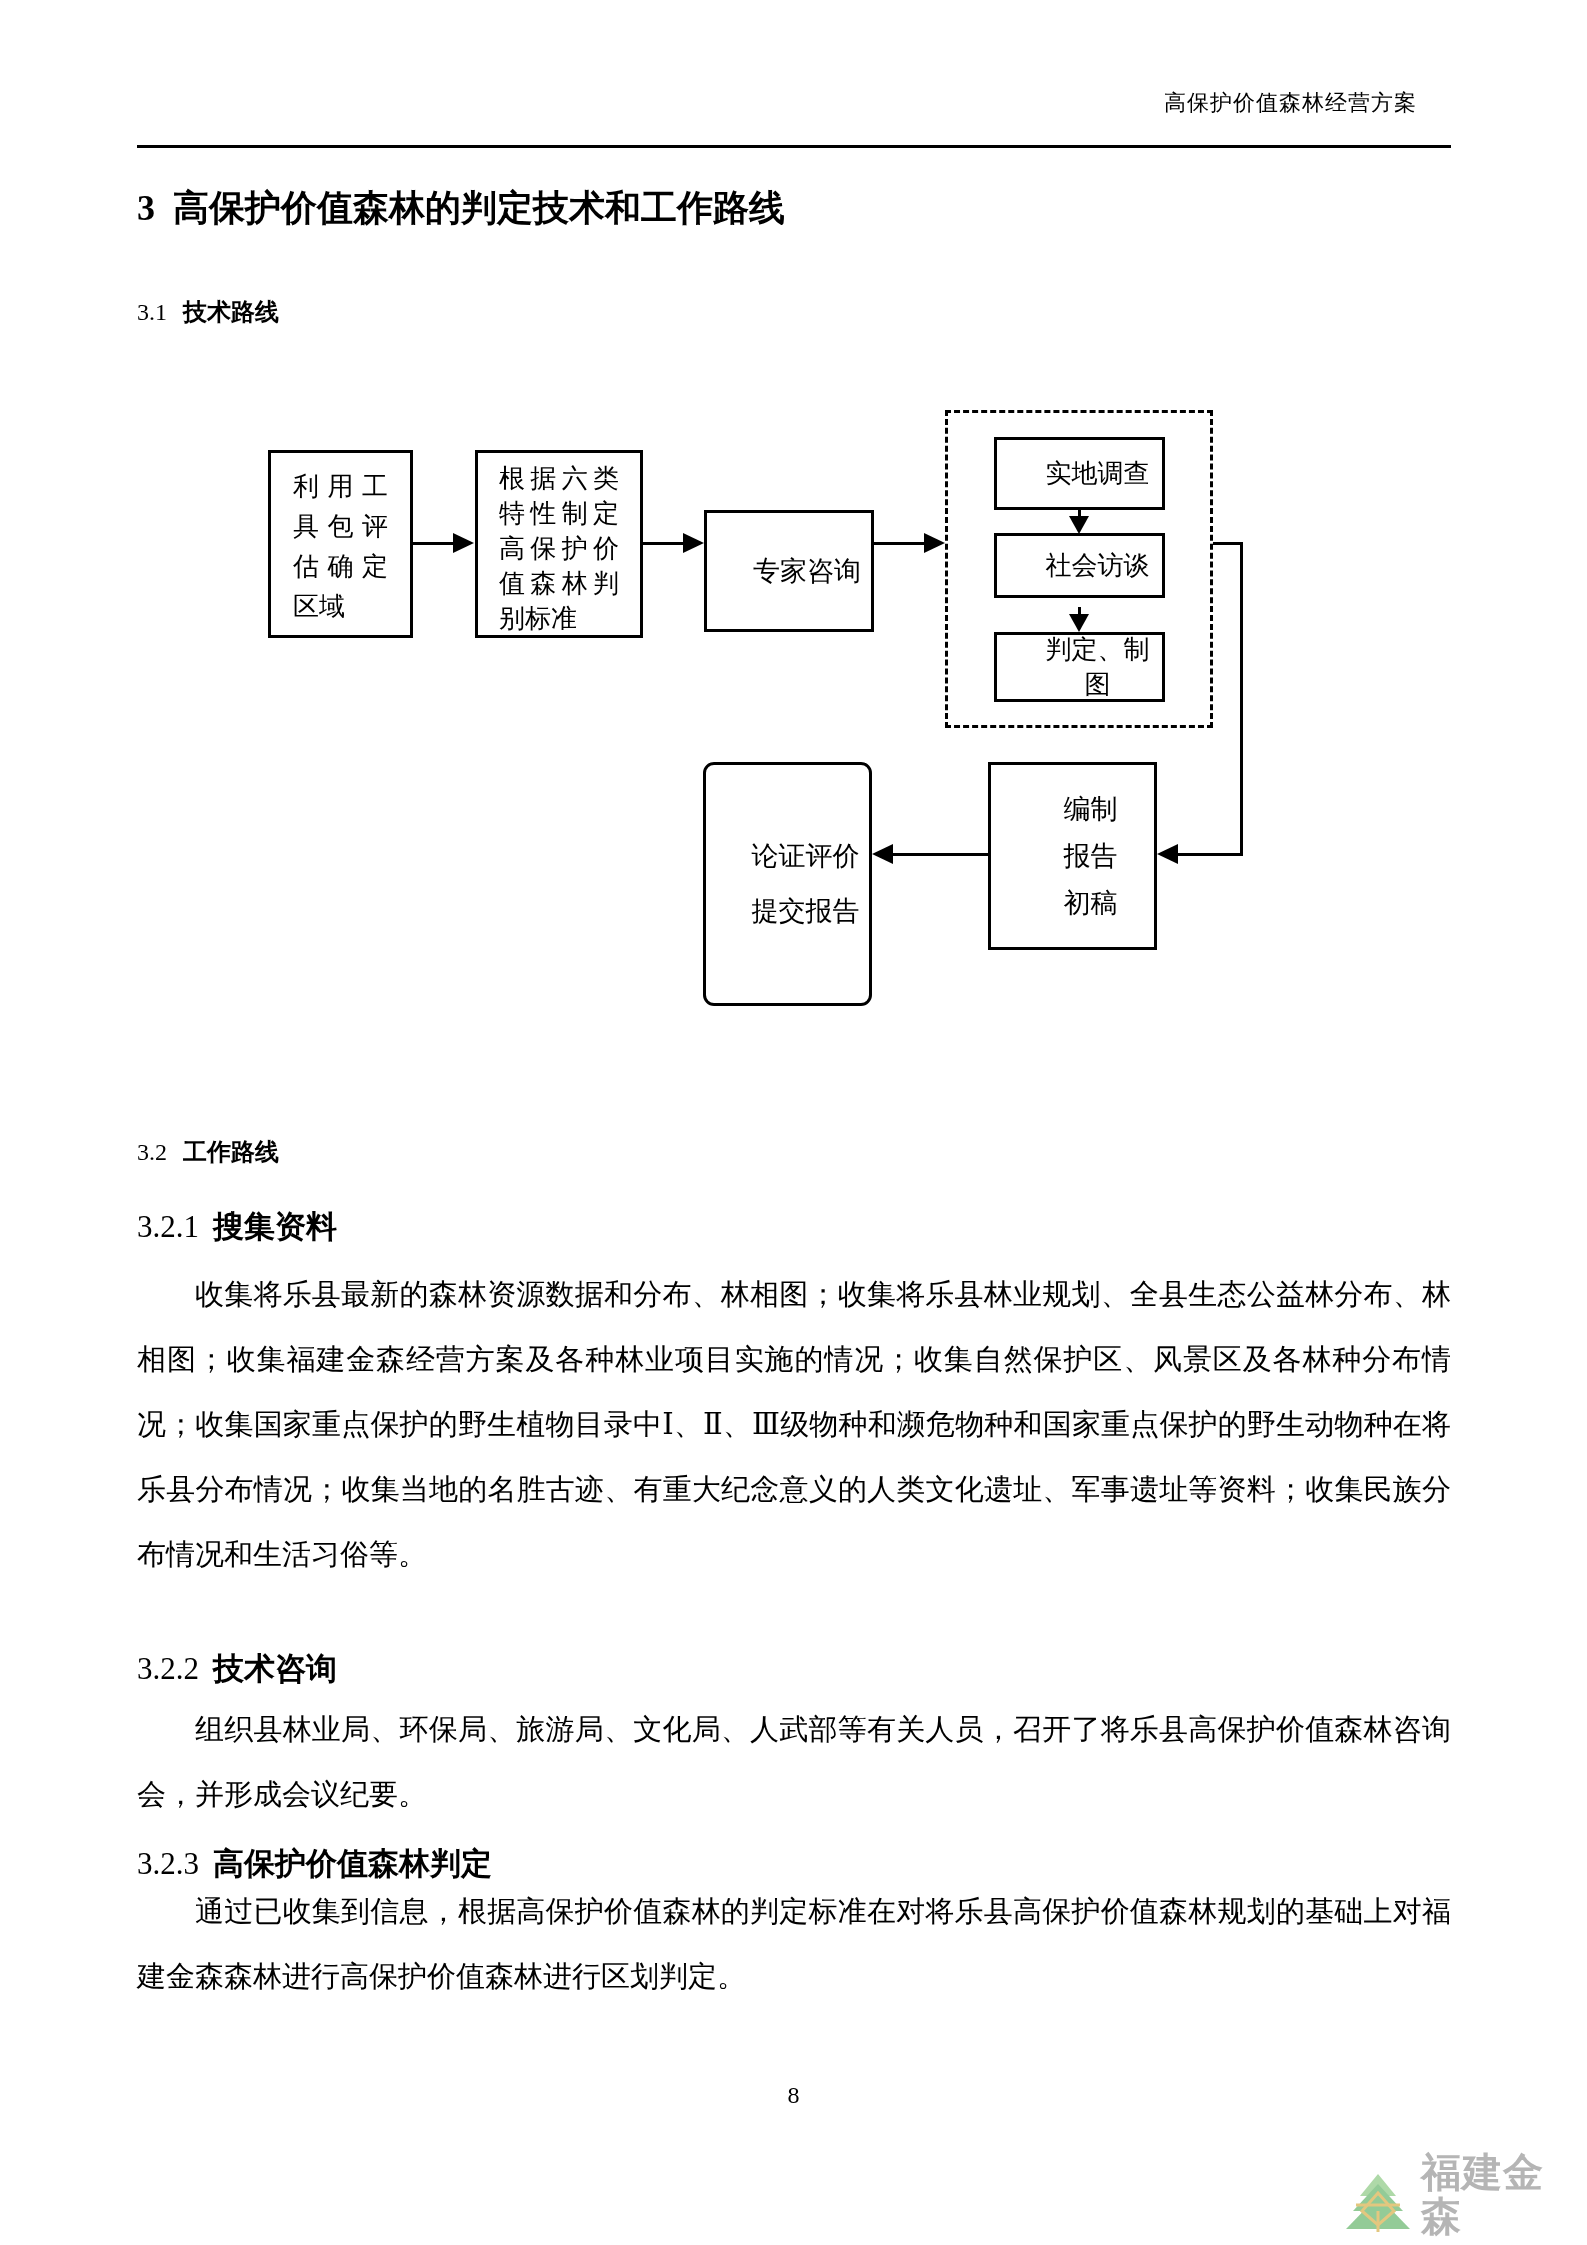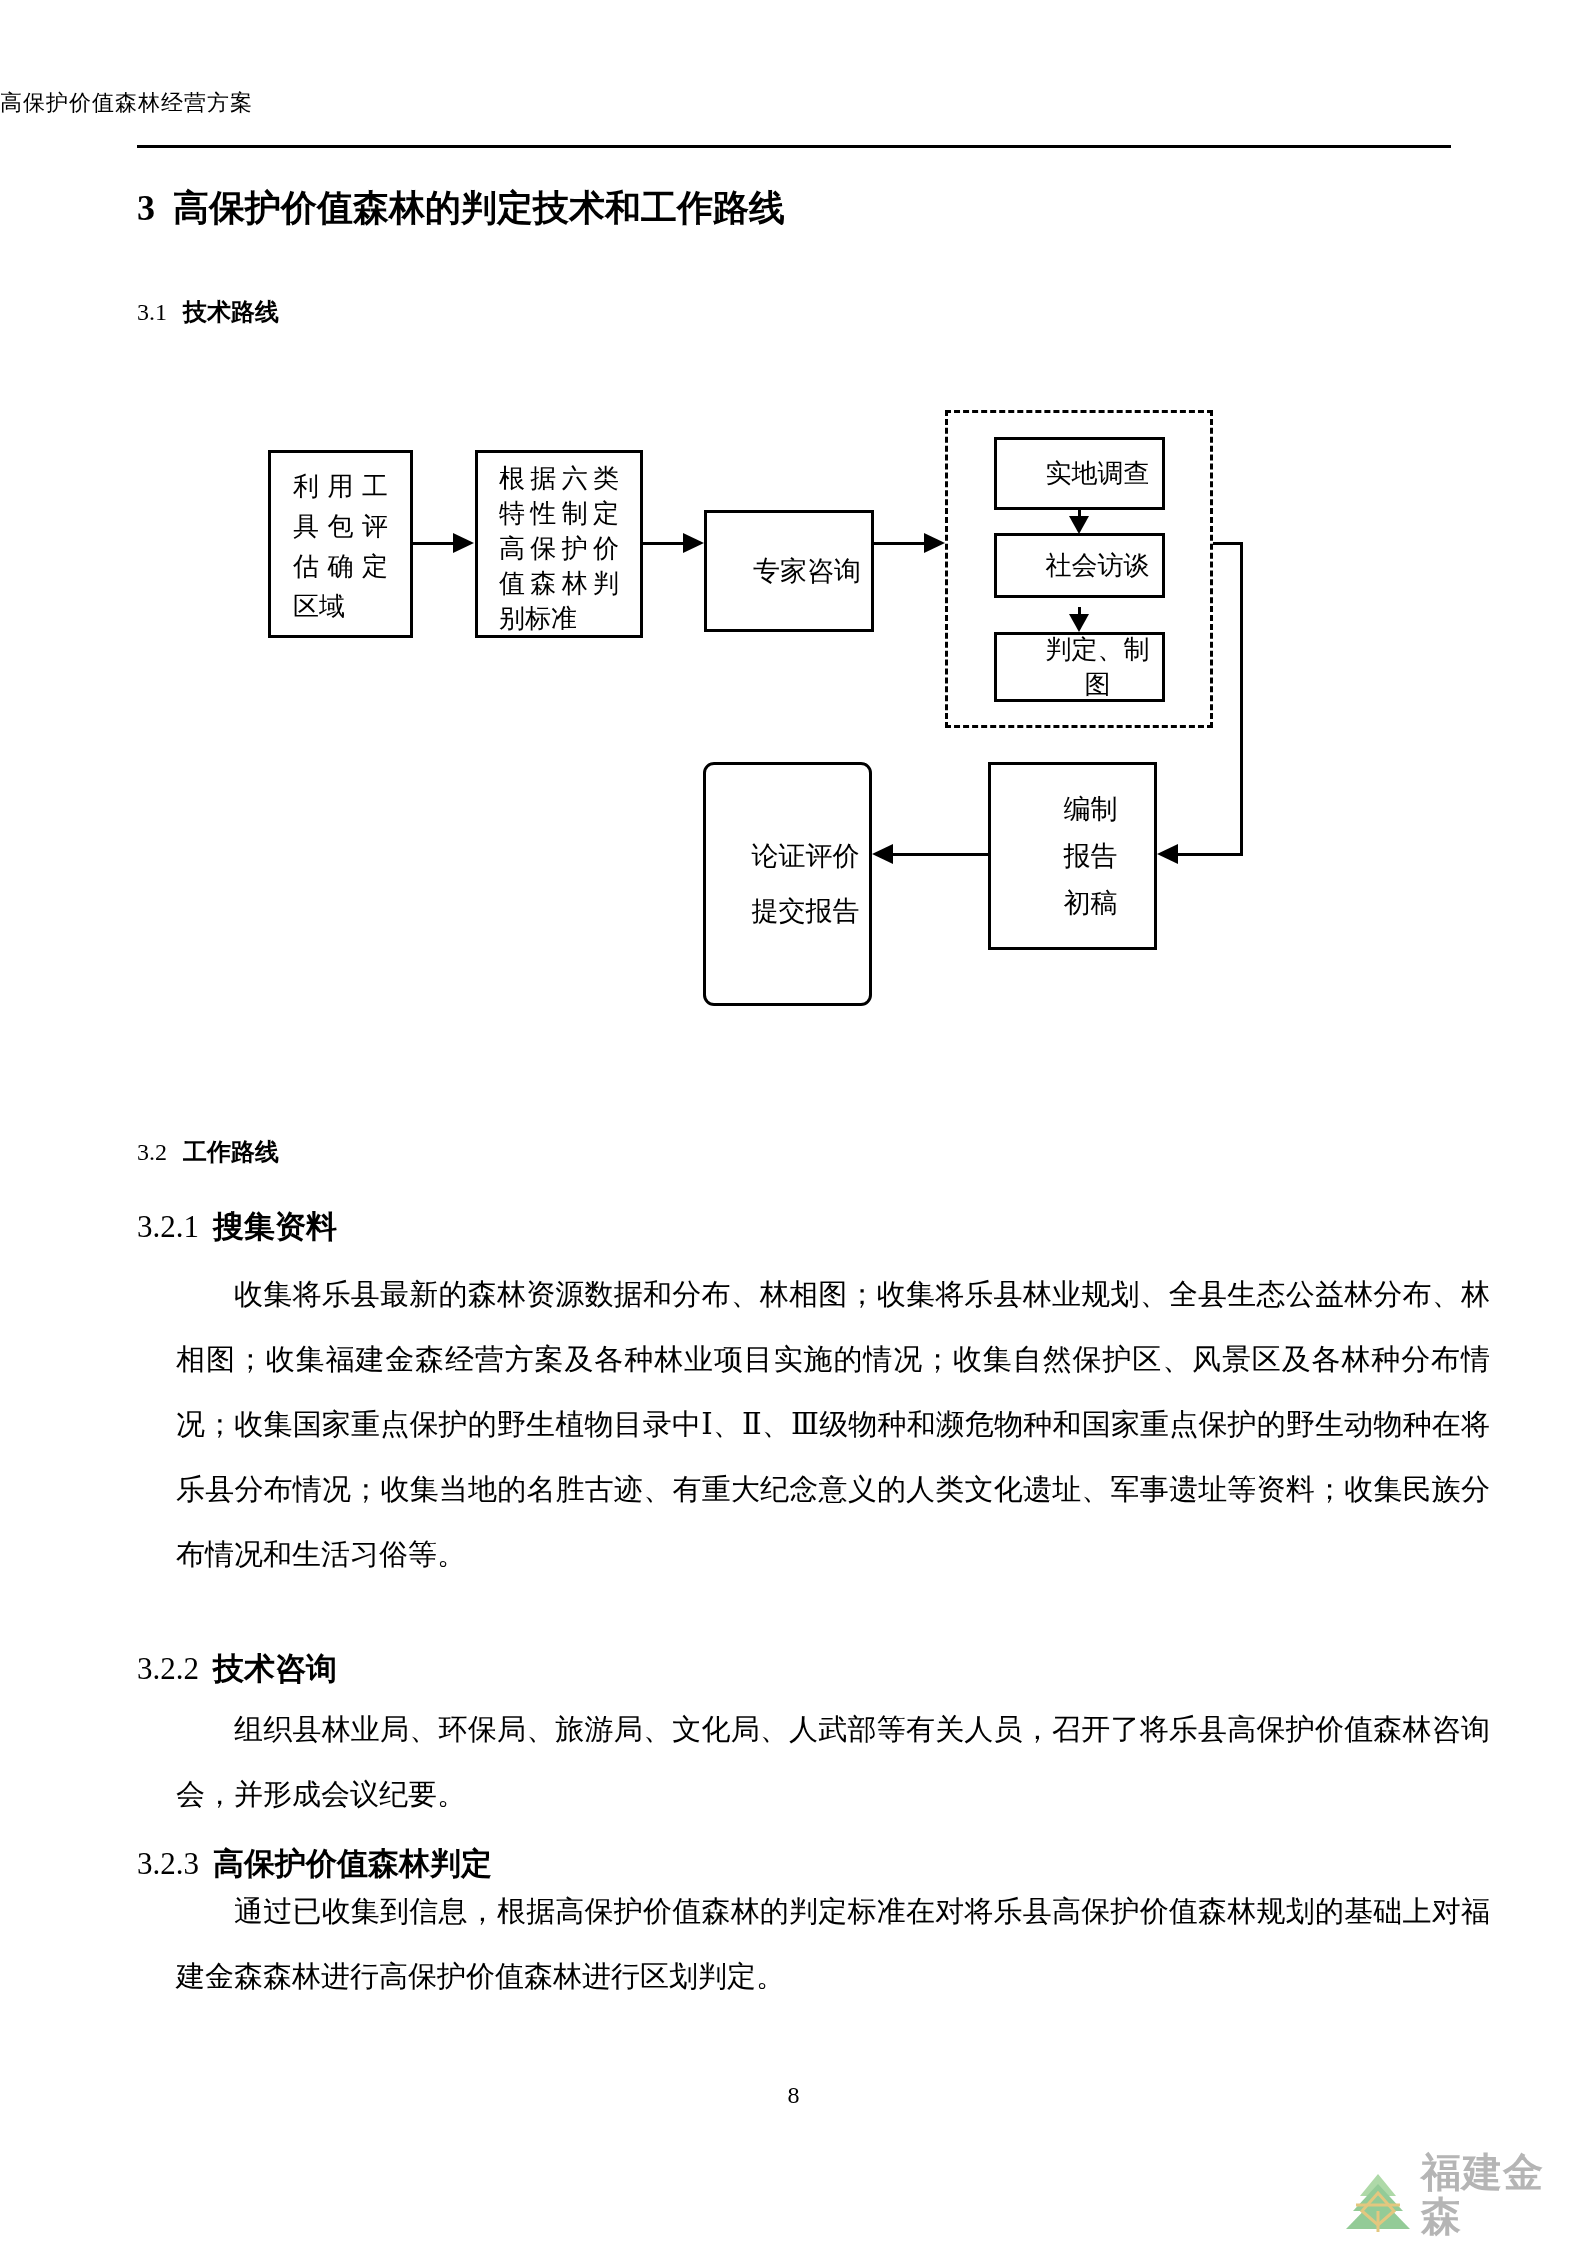--- a/index.html
+++ b/index.html
@@ -9,21 +9,21 @@
     background:#ffffff;
     font-family:"Liberation Serif","DejaVu Serif",serif;
     color:#000;
     overflow:hidden;
   }
   .abs{position:absolute;}
 
   
   .hdr-title{
     left:0;top:88px;width:1417px;
-    text-align:left;font-size:22px;letter-spacing:1px;
+    text-align:right;font-size:22px;letter-spacing:1px;
   }
   .hdr-rule{left:137px;top:145px;width:1314px;height:3px;background:#000;}
 
   
   .doc-title{left:137px;top:184px;font-size:36px;font-weight:bold;}
   .doc-title .num{font-family:"Liberation Serif",serif;margin-right:18px;}
   .doc-title .cn{font-family:"Liberation Serif","DejaVu Serif",serif;}
   .h2{font-size:24px;}
   .h2 .num{font-family:"Liberation Serif",serif;margin-right:16px;}
   .h2 .cn{font-family:"Liberation Sans","DejaVu Sans",sans-serif;font-weight:bold;}
@@ -36,21 +36,20 @@
   .h322{left:137px;top:1648px;}
   .h323{left:137px;top:1843px;}
 
   
   .para{
     left:137px;width:1314px;
     font-size:29px;line-height:65px;
     text-align:justify;text-justify:inter-ideograph;
     text-align-last:left;
     text-indent:2em;
-    margin-left:39px;
   }
   .p1{top:1262px;}
   .p2{top:1697px;}
   .p3{top:1879px;}
 
   
   .fbox{
     position:absolute;box-sizing:border-box;
     border:3px solid #000;background:#fff;
     font-size:27px;

